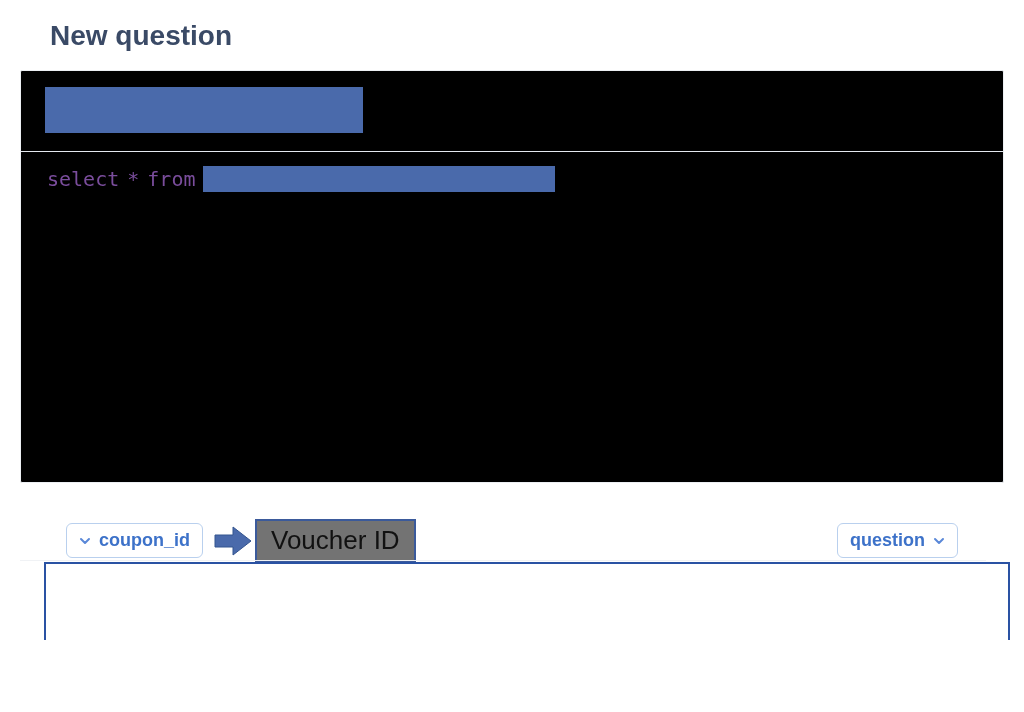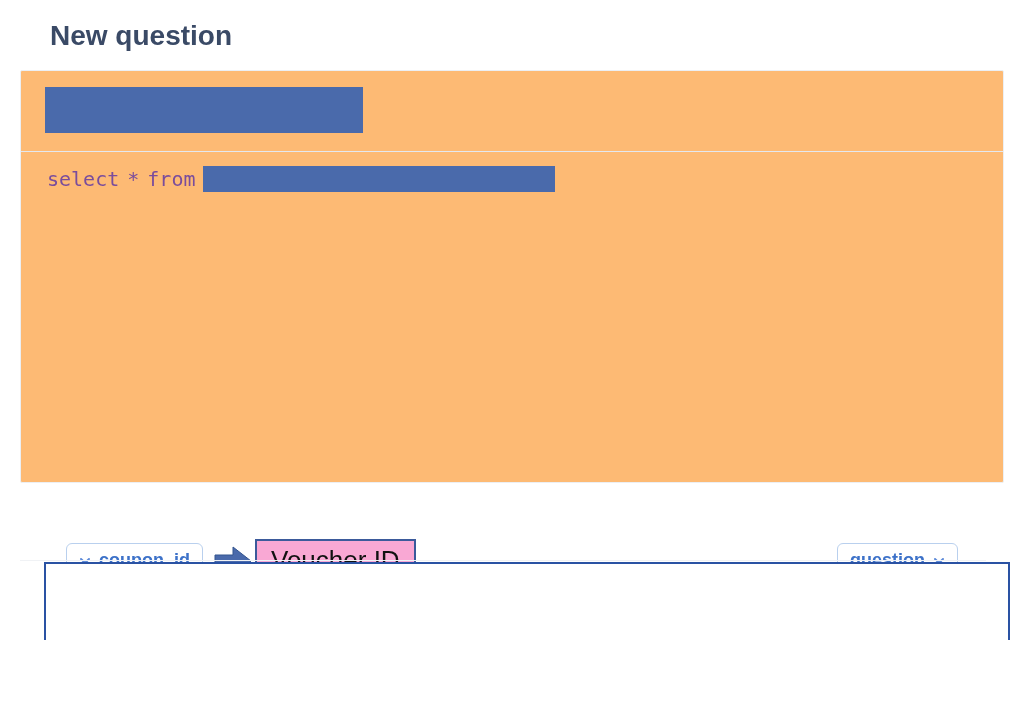--- a/index.html
+++ b/index.html
@@ -14,21 +14,21 @@
 
   .title {
     font-size: 28px;
     font-weight: 700;
     color: #3a4a66;
     margin-left: 30px;
     margin-bottom: 18px;
   }
 
   .editor-panel {
-    background: #fdba74;
+    background: #000000;
     border: 1px solid #eceff3;
     border-radius: 2px;
     margin: 0 0 0 0;
     width: 100%;
     overflow: hidden;
   }
 
   .editor-topstrip {
     padding: 16px 24px 14px 24px;
     border-bottom: 1px solid #e4e8ee;
@@ -65,21 +65,21 @@
   .redact-table {
     width: 352px;
     height: 26px;
     display: inline-block;
     vertical-align: middle;
   }
 
   
   .chips-row {
     position: relative;
-    margin-top: 56px;
+    margin-top: 36px;
     padding: 0 46px;
     display: flex;
     justify-content: space-between;
     align-items: center;
   }
 
   .chip {
     border: 1px solid #b9d0ee;
     border-radius: 6px;
     padding: 6px 12px;
@@ -109,21 +109,21 @@
   .arrow-wrap {
     width: 40px;
     height: 40px;
     display: flex;
     align-items: center;
     justify-content: center;
   }
 
   .ann-box {
     border: 2px solid #3b5a9b;
-    background: #f9a8d4;
+    background: #737373;
     font-size: 26px;
     font-weight: 400;
     color: #111;
     padding: 4px 14px;
     font-family: "Segoe UI", Arial, sans-serif;
   }
 
   
   .results-frame {
     position: absolute;

